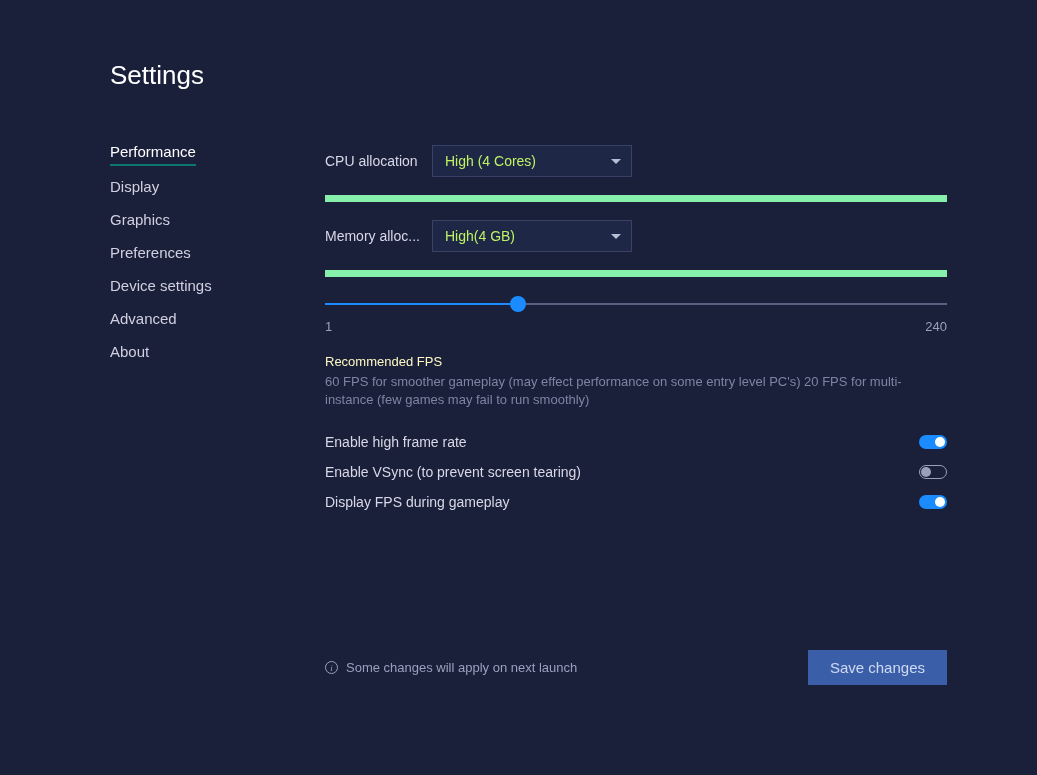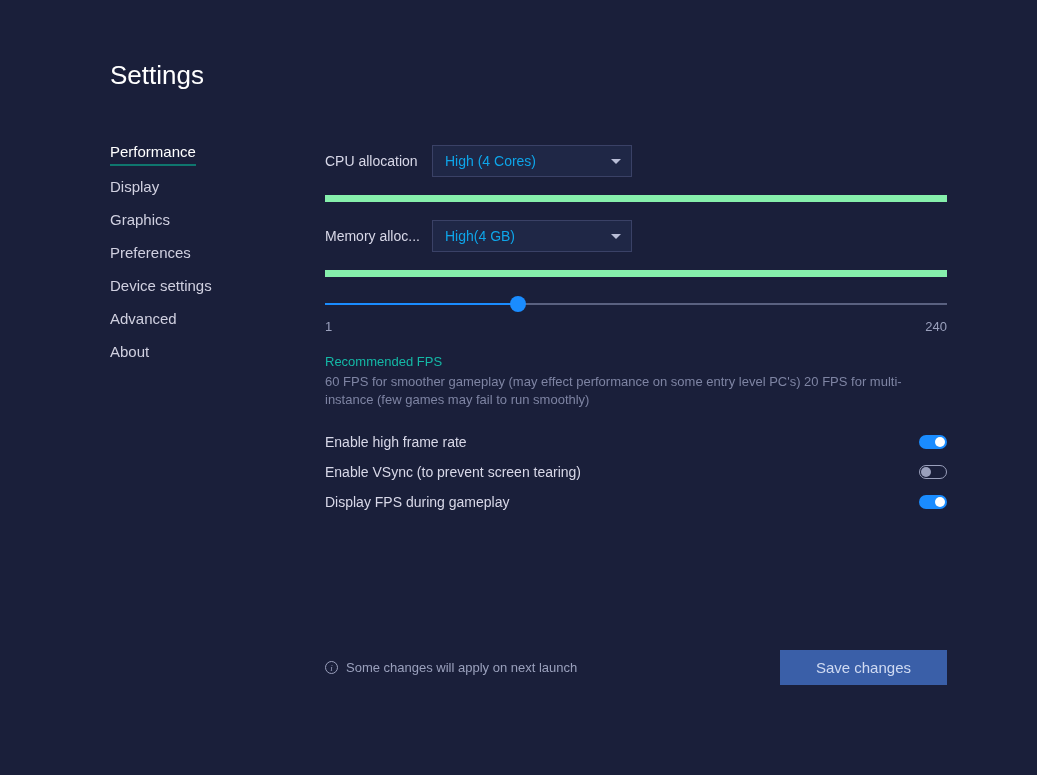--- a/index.html
+++ b/index.html
@@ -69,21 +69,21 @@
     display: flex;
     align-items: center;
     justify-content: space-between;
     width: 200px;
     height: 32px;
     background: #1f2746;
     border: 1px solid #3a4166;
     padding: 0 10px 0 12px;
     cursor: pointer;
     font-size: 14px;
-    color: #0ea5e9;
+    color: #bef264;
   }
   .dropdown .caret {
     width: 0; height: 0;
     border-left: 5px solid transparent;
     border-right: 5px solid transparent;
     border-top: 5px solid #b8bdd6;
   }
   .section {
     padding-top: 18px;
   }
@@ -124,21 +124,21 @@
   }
   .slider-minmax {
     display: flex;
     justify-content: space-between;
     font-size: 13px;
     color: #9aa0bc;
     margin-bottom: 20px;
   }
   .hint-title {
     font-size: 13px;
-    color: #14b8a6;
+    color: #fef9c3;
     margin-bottom: 4px;
   }
   .hint-text {
     font-size: 13px;
     color: #7e84a3;
     line-height: 1.4;
     margin-bottom: 18px;
   }
   .toggle-row {
     display: flex;
@@ -190,21 +190,21 @@
     align-items: center;
     justify-content: center;
     font-size: 9px;
     font-style: italic;
     font-family: Georgia, serif;
   }
   .save-btn {
     background: #3a5fa8;
     color: #cfdaf2;
     font-size: 15px;
-    padding: 9px 36px;
+    padding: 9px 22px;
     border: none;
     cursor: pointer;
   }
 </style>
 </head>
 <body>
 
 <div class="container">
   <h1 class="page-title">Settings</h1>
 

